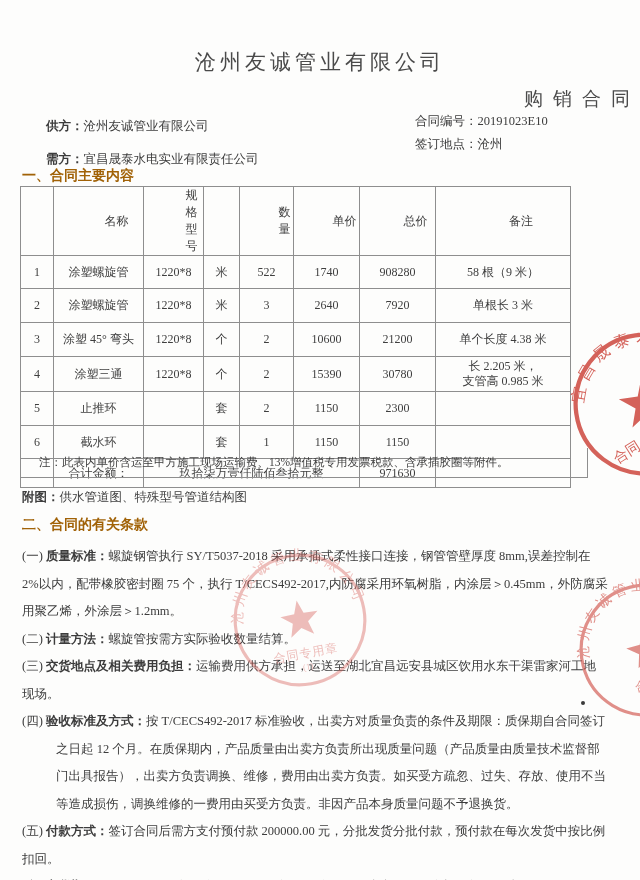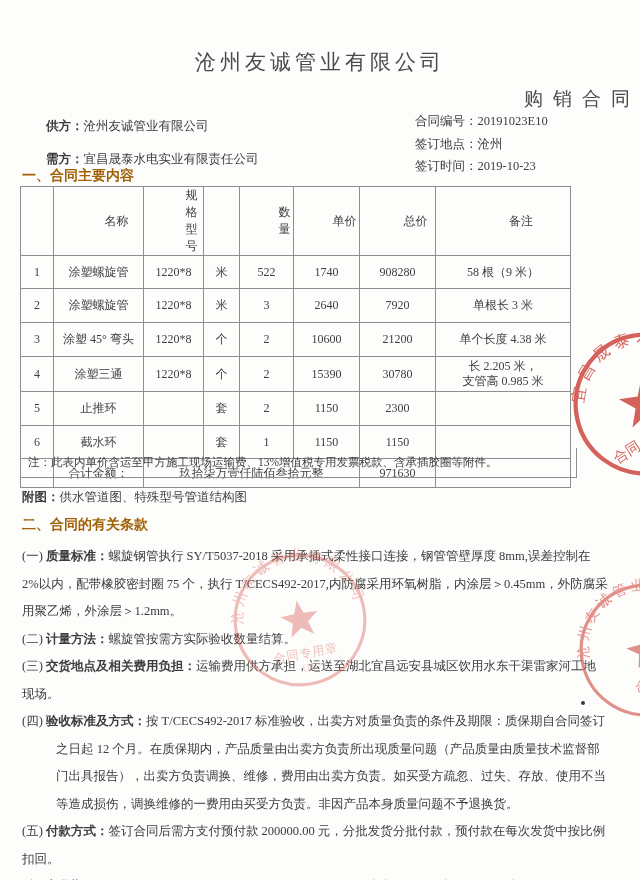--- a/index.html
+++ b/index.html
@@ -22,21 +22,21 @@
     border-collapse:collapse; table-layout:fixed; }
   table.goods th, table.goods td {
     border:1px solid #8e8e8e; text-align:center; vertical-align:middle;
     font-size:12px; font-weight:normal; color:#3e3e3e; padding:0 2px;
     overflow:hidden; }
   table.goods th { height:29px;padding-left:38px; }
   td.remark { white-space:pre-line; line-height:15px; }
 
   .note-box { left:20px; top:448px; width:548px; height:29px;
     border:1px solid #8e8e8e; border-top:none; display:flex; align-items:center;
-    font-size:11.5px; color:#3e3e3e; padding-left:7px; }
+    font-size:11.5px; color:#3e3e3e; padding-left:18px; }
   .attach-line { left:22px; top:489px; font-size:12.5px; }
   .attach-line .lbl { font-weight:bold; }
 
   .clauses { left:22px; top:543px; width:586px; font-size:12.5px;
     line-height:27.5px; color:#3c3c3c; }
   .clause { margin:0; }
   .clause .title { font-weight:bold;margin-top:32px; }
   .clause.hang { padding-left:34px; text-indent:-34px; }
 
   .stamp { position:absolute; pointer-events:none; }
@@ -61,21 +61,20 @@
   <div class="abs party" style="top:118px;">
     <span class="lbl">供方：</span><span>沧州友诚管业有限公司</span>
   </div>
   <div class="abs party" style="top:151px;">
     <span class="lbl">需方：</span><span>宜昌晟泰水电实业有限责任公司</span>
   </div>
 
   <div class="abs meta">
     <div><span>合同编号：</span><span>20191023E10</span></div>
     <div><span>签订地点：</span><span>沧州</span></div>
-    <div><span>签订时间：</span><span>2019-10-23</span></div>
   </div>
 
   <div class="abs sec-heading" style="top:167px;">一、合同主要内容</div>
 
   <table class="goods">
     <colgroup>
       <col style="width:33px">
         <col style="width:90px">
         <col style="width:60px">
         <col style="width:36px">

